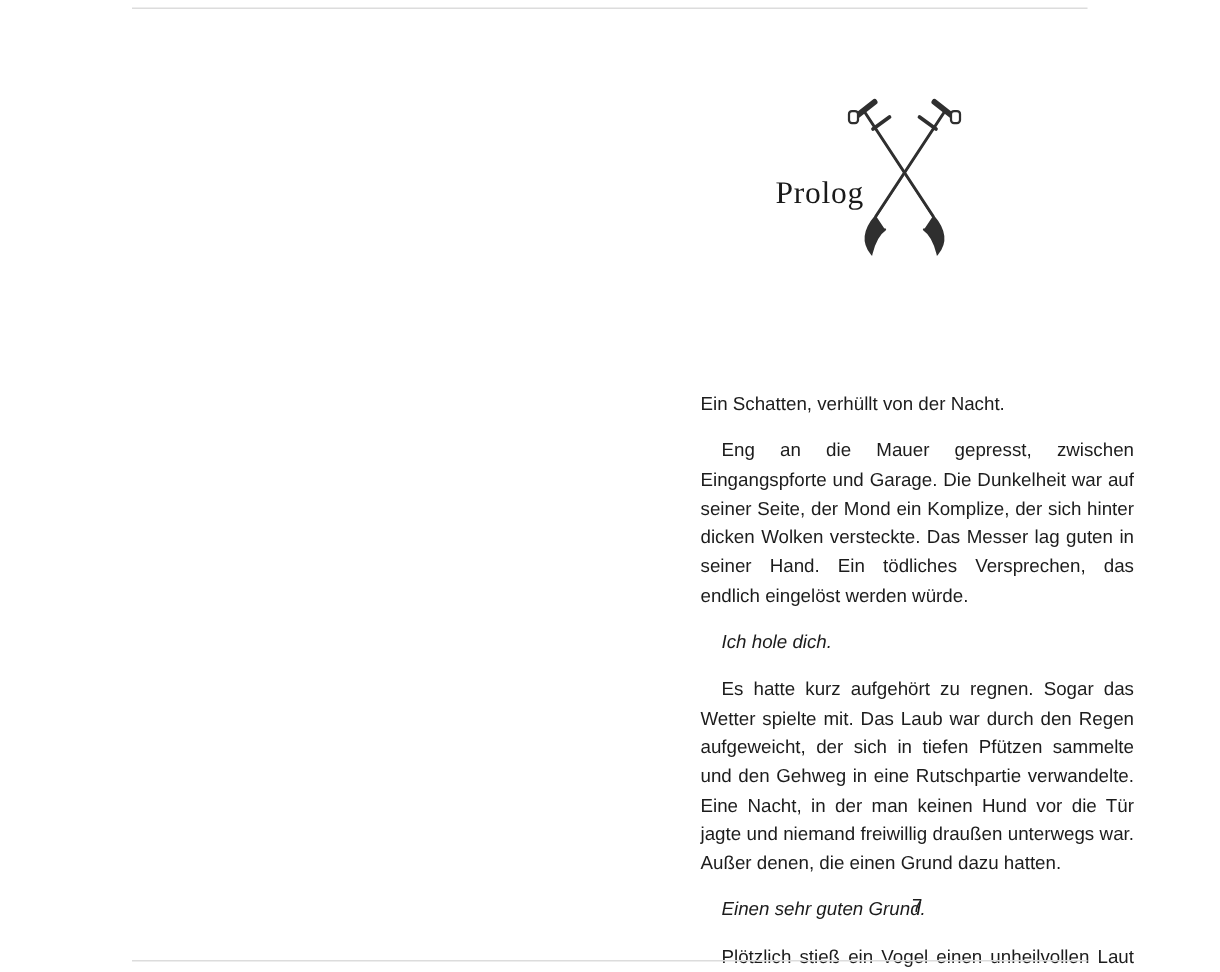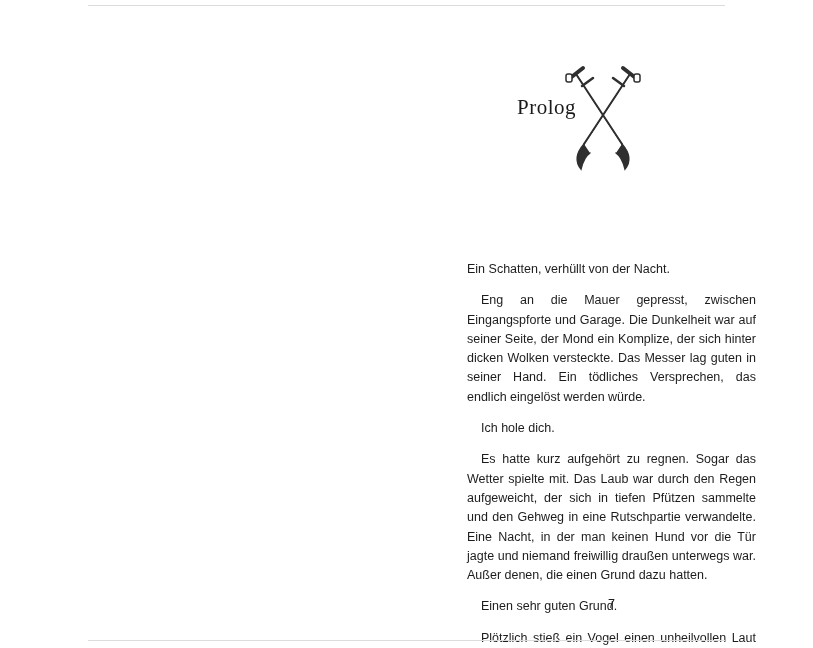--- a/index.html
+++ b/index.html
@@ -21,21 +21,21 @@
     width: 637px;
     height: 1px;
     background: #dcdcdc;
   }
   .rule-top { top: 5px; }
   .rule-bottom { top: 640px; }
 
   .chapter-heading {
     position: absolute;
     left: 517px;
-    top: 95px;
+    top: 116px;
     font-family: "Liberation Serif", serif;
     font-size: 21px;
     letter-spacing: 0.5px;
     color: #1a1a1a;
   }
 
   .illustration {
     position: absolute;
     left: 552px;
     top: 60px;
@@ -52,20 +52,21 @@
   }
   .text-block p {
     margin: 12px;
     text-align: justify;
     hyphens: manual;
   }
   .text-block p.indent {
     text-indent: 14px;
   }
   .text-block p.italic {
+    font-style: italic;
   }
 
   .page-number {
     position: absolute;
     left: 455px;
     top: 597px;
     width: 313px;
     text-align: center;
     font-size: 12.5px;
     color: #1c1c1c;

